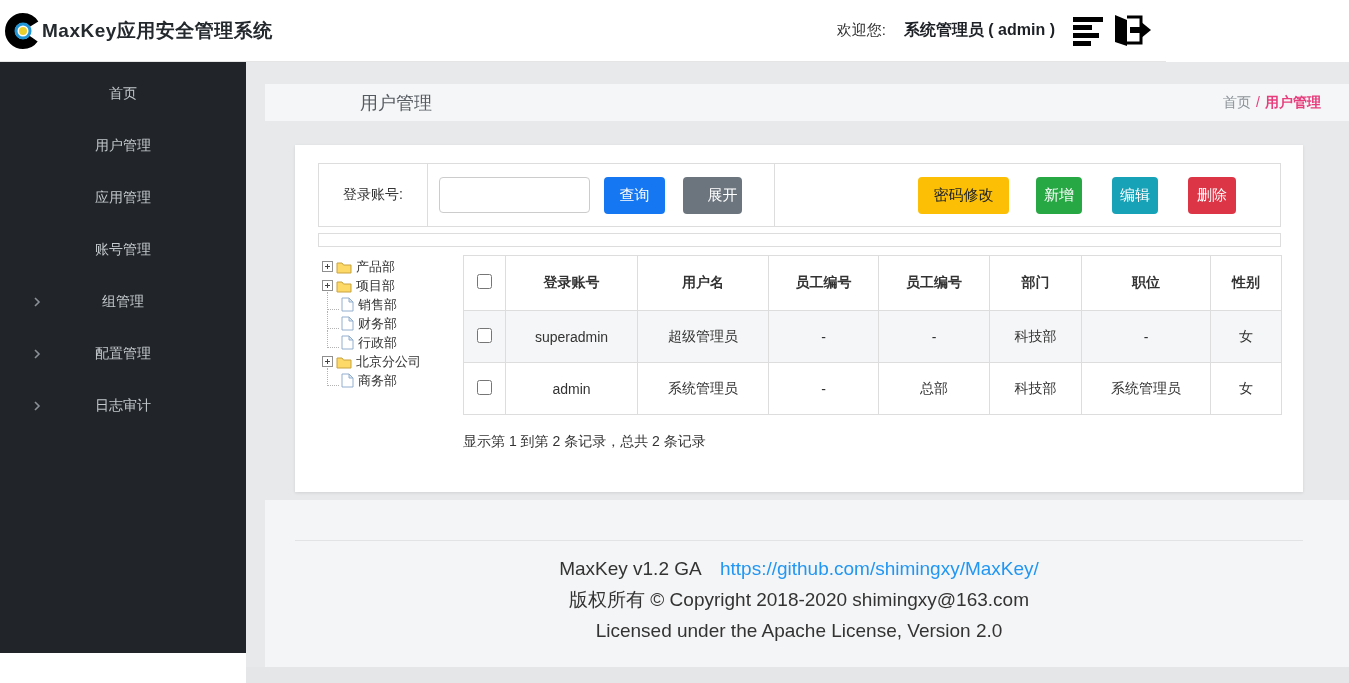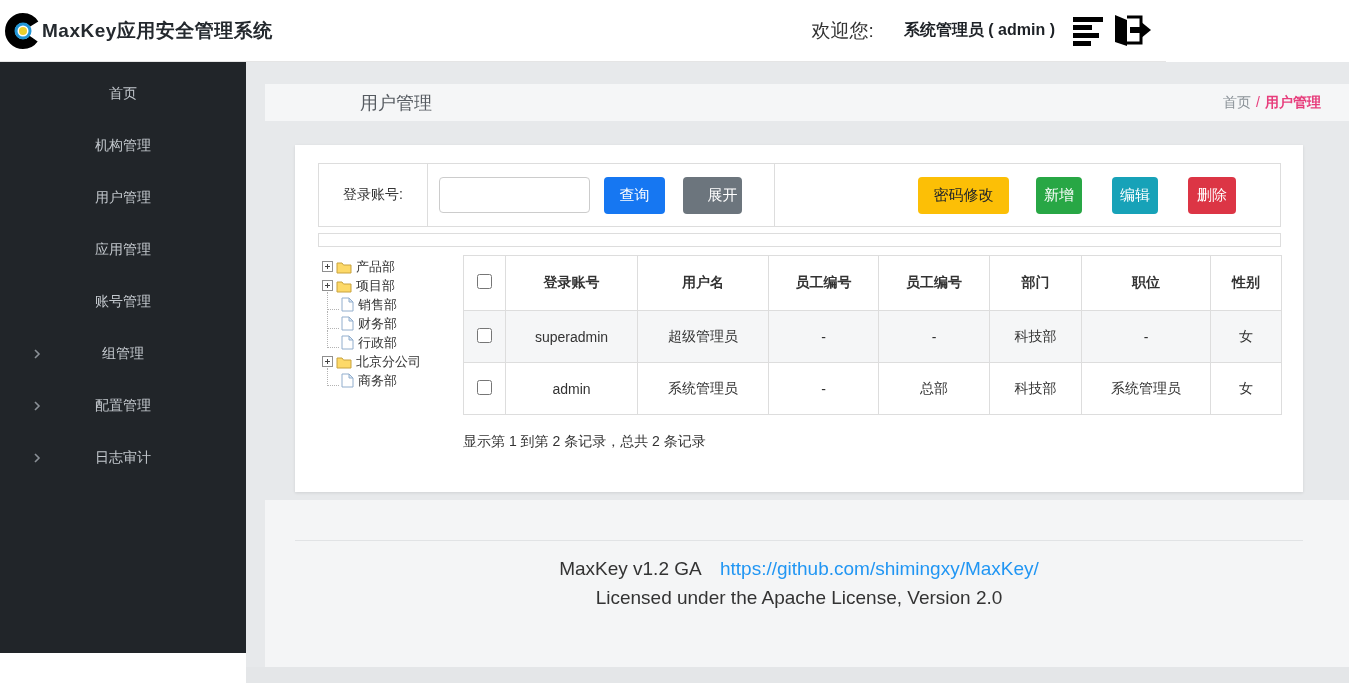--- a/index.html
+++ b/index.html
@@ -5,21 +5,21 @@
   * { margin:0; padding:0; box-sizing:border-box; }
   body { font-family:"Liberation Sans","DejaVu Sans",sans-serif; background:#fff; }
   .stage { position:relative; width:1349px; height:683px; background:#fff; overflow:hidden; }
 
   
   .topbar { position:absolute; left:0; top:0; width:1166px; height:62px; background:#fff;
             border-bottom:1px solid #e5e5e5; display:flex; align-items:center; }
   .logo { margin-left:36px; flex:none; }
   .app-title { font-size:19px; font-weight:bold; color:#24292e; margin-left:0px; letter-spacing:.5px; }
   .top-right { margin-left:auto; display:flex; align-items:center; padding-right:14px; }
-  .welcome { font-size:19px; color:#333; margin-right:30px; }
+  .welcome { font-size:15px; color:#333; margin-right:18px; }
   .user { font-size:16px; font-weight:bold; color:#1d2126; margin-right:14px; }
   .hicon { display:flex; align-items:center; margin-left:4px; cursor:pointer; }
 
   
   .sidebar { position:absolute; left:0; top:62px; width:246px; height:591px; background:#212529; padding-top:6px; }
   .side-item { position:relative; height:52px; display:flex; align-items:center; justify-content:center;
                color:#c3c8cd; font-size:14px; cursor:pointer; }
   .side-chevron { position:absolute; left:32px; top:50%; transform:translateY(-50%); display:flex; }
 
   
@@ -116,23 +116,20 @@
           <rect x="20" y="14" width="11" height="6" fill="#000"></rect>
           <polygon points="30,8 41,17 30,26" fill="#000"></polygon>
         </svg>
       </span>
     </div>
   </div>
 
   <div class="sidebar">
     <div class="side-item">
       <span>首页</span>
-    </div>
-    <div class="side-item">
-      <span>机构管理</span>
     </div>
     <div class="side-item">
       <span>用户管理</span>
     </div>
     <div class="side-item">
       <span>应用管理</span>
     </div>
     <div class="side-item">
       <span>账号管理</span>
     </div>
@@ -316,18 +313,19 @@
       <div class="summary">显示第 1 到第 2 条记录，总共 2 条记录</div>
     </div>
 
     <div class="footer-region"></div>
     <div class="footer-divider"></div>
     <div class="footer-lines">
       <div class="fline">
         <span>MaxKey  v1.2 GA</span>
         <a class="flink" href="#">https://github.com/shimingxy/MaxKey/</a>
       </div>
+      <div class="fline">版权所有 © Copyright 2018-2020 shimingxy@163.com</div>
       <div class="fline">Licensed under the Apache License, Version 2.0</div>
     </div>
     <div class="bottom-strip"></div>
   </div>
 
 </div>
 
 </body></html>

